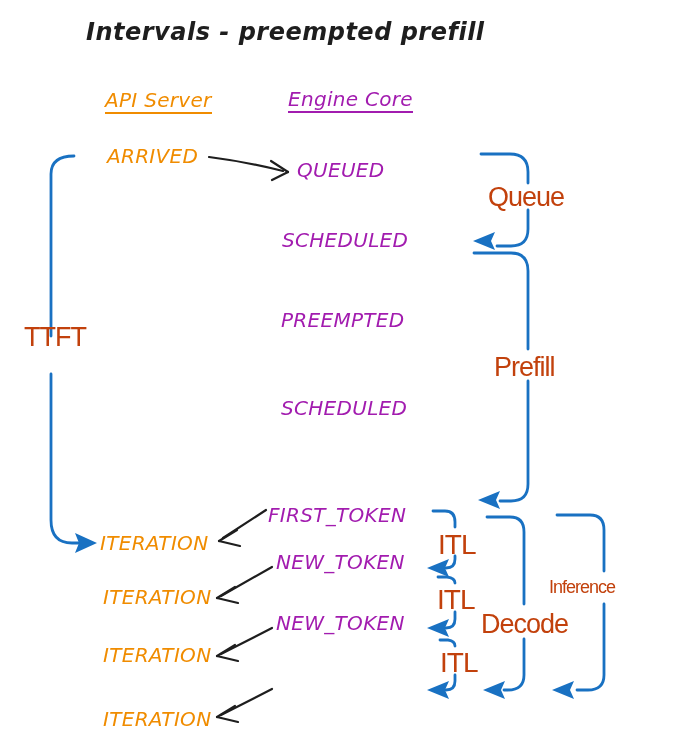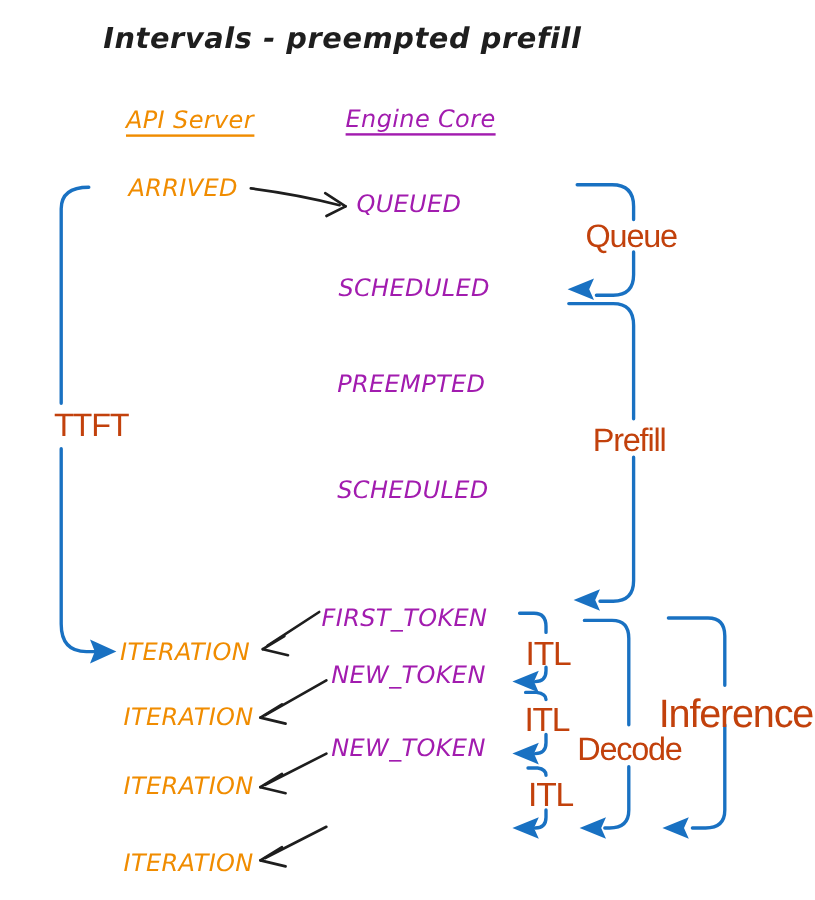--- a/index.html
+++ b/index.html
@@ -124,22 +124,22 @@
   <div class="label hand event api-color" style="left:103px; top:709px;">ITERATION</div>
 
   <div class="label hand event engine-color" style="left:297px; top:160px;">QUEUED</div>
   <div class="label hand event engine-color" style="left:282px; top:230px;">SCHEDULED</div>
   <div class="label hand event engine-color" style="left:281px; top:310px;">PREEMPTED</div>
   <div class="label hand event engine-color" style="left:281px; top:398px;">SCHEDULED</div>
   <div class="label hand event engine-color" style="left:268px; top:505px;">FIRST_TOKEN</div>
   <div class="label hand event engine-color" style="left:276px; top:552px;">NEW_TOKEN</div>
   <div class="label hand event engine-color" style="left:276px; top:613px;">NEW_TOKEN</div>
 
-  <div class="label ivl" style="left:24px; top:341px;margin-left:21px;">TTFT</div>
+  <div class="label ivl" style="left:24px; top:324px;">TTFT</div>
   <div class="label ivl" style="left:488px; top:184px;">Queue</div>
   <div class="label ivl" style="left:494px; top:354px;">Prefill</div>
   <div class="label ivl ivl-sm" style="left:438px; top:531px;">ITL</div>
   <div class="label ivl ivl-sm" style="left:437px; top:586px;">ITL</div>
   <div class="label ivl ivl-sm" style="left:440px; top:649px;">ITL</div>
   <div class="label ivl" style="left:481px; top:611px;">Decode</div>
-  <div class="label ivl" style="left:549px; top:578px; font-size:33px;">Inference</div>
+  <div class="label ivl" style="left:549px; top:578px; font-size:18px;">Inference</div>
 
 </div>
 
 </body></html>

